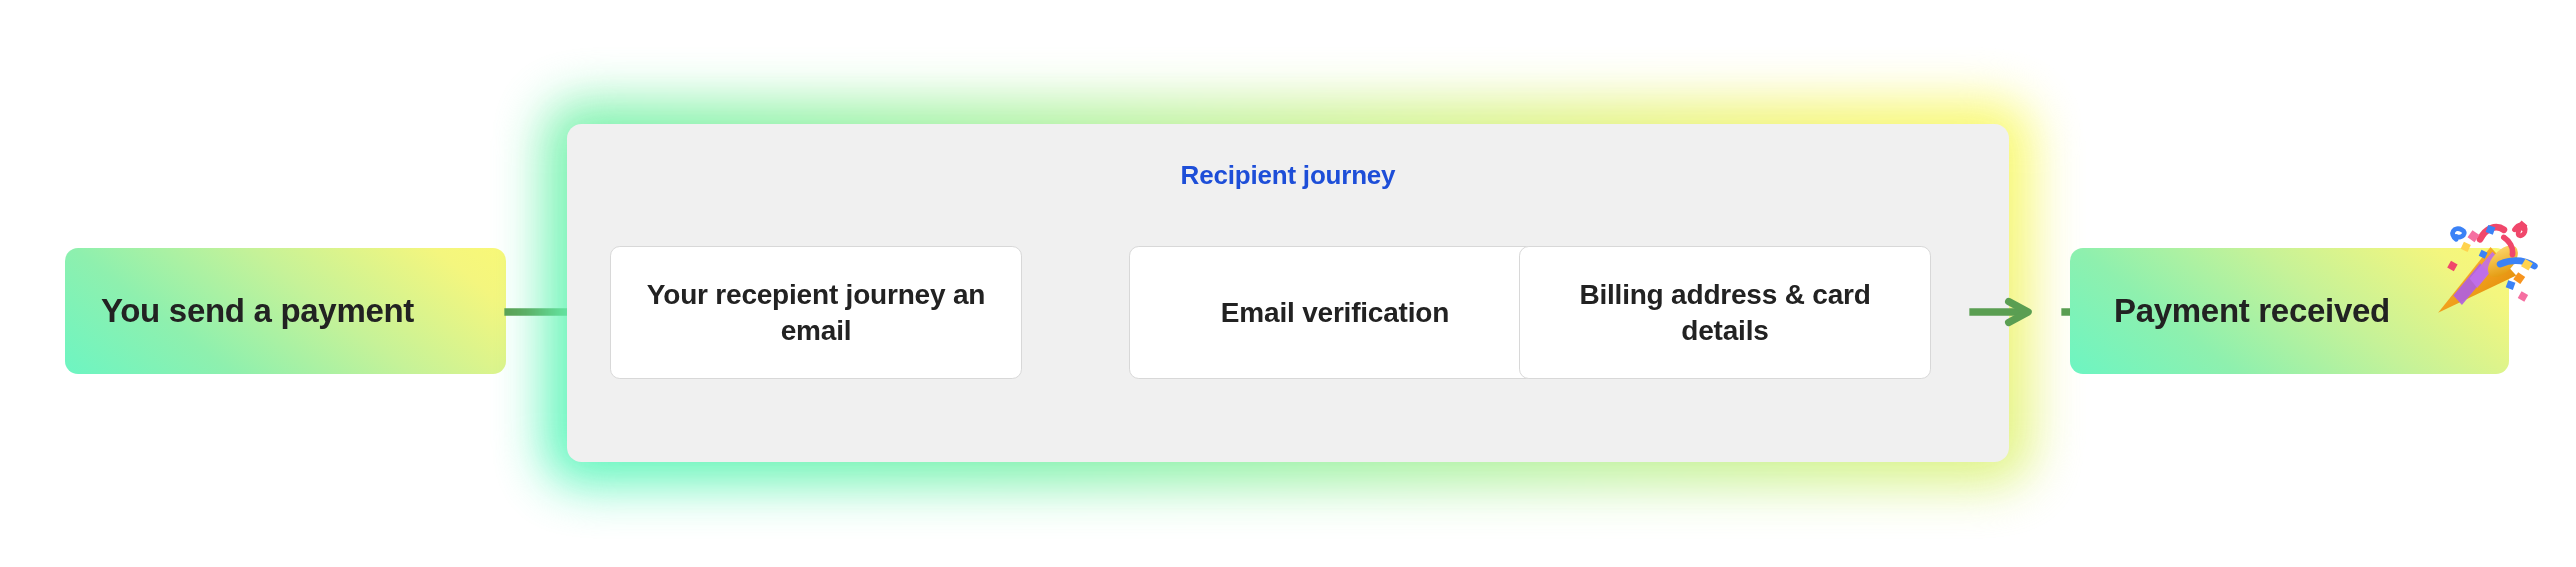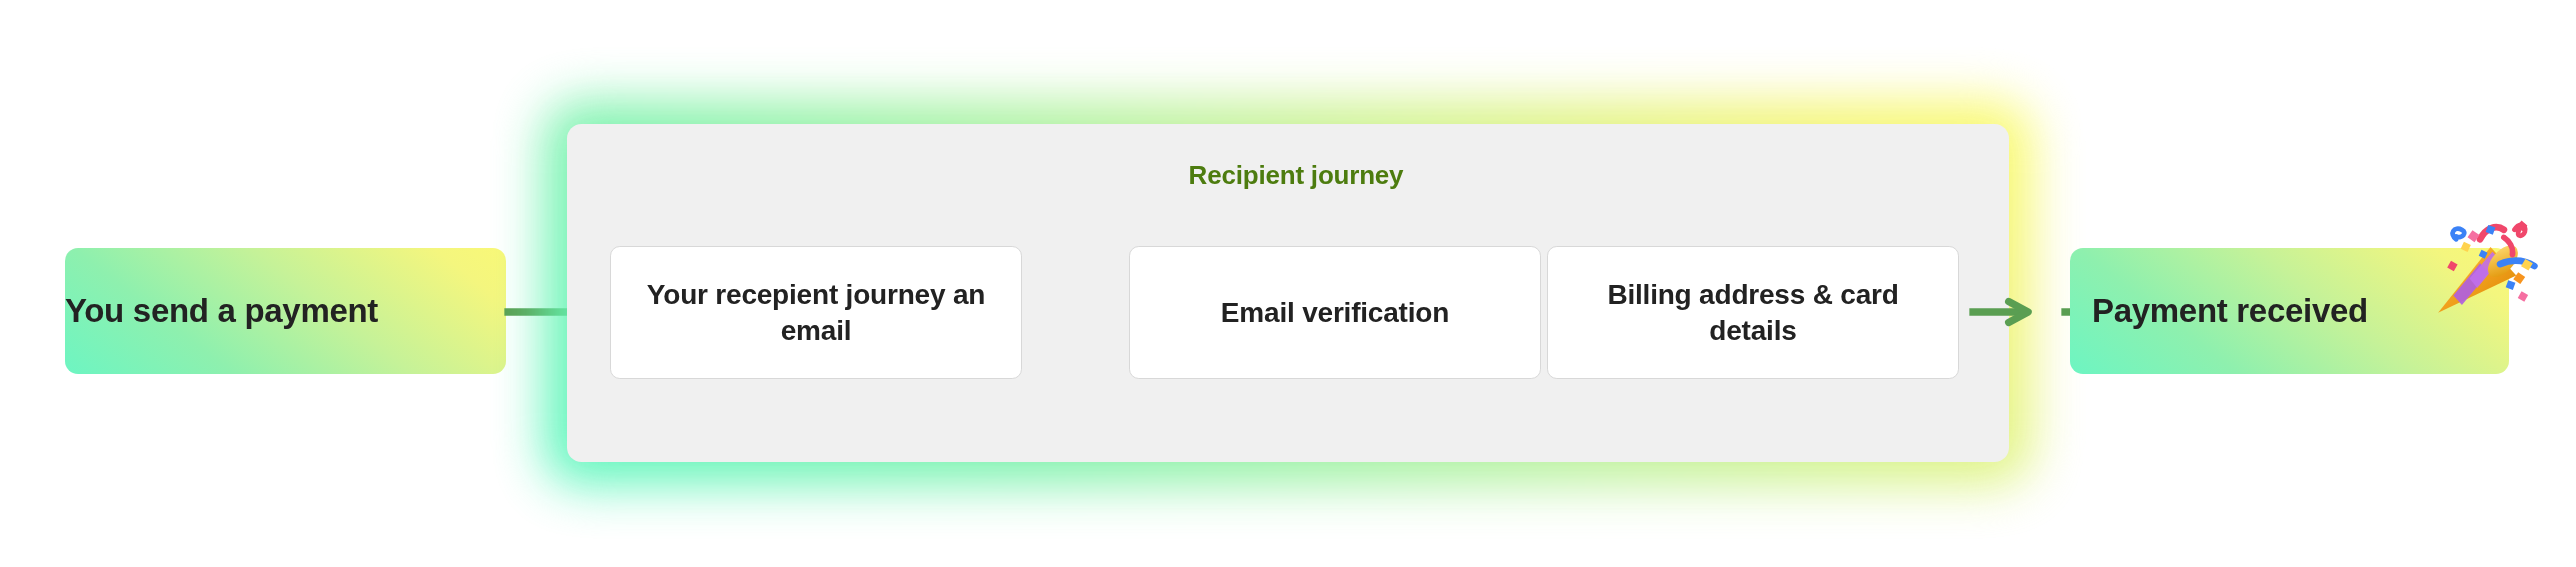--- a/index.html
+++ b/index.html
@@ -38,28 +38,29 @@
     letter-spacing: -0.3px;
     line-height: 1.15;
     white-space: nowrap;
   }
 
   #box-start {
     left: 65px;
     top: 248px;
     width: 441px;
     height: 126px;
+    padding-left: 36px;
     text-align: center;
   }
   #box-end {
     left: 2070px;
     top: 248px;
     width: 439px;
     height: 126px;
-    padding-left: 22px;
+    padding-left: 44px;
   }
 
   
   #journey-panel-wrap {
     position: absolute;
     left: 567px;
     top: 124px;
     width: 1442px;
     height: 338px;
   }
@@ -80,27 +81,27 @@
     left: 0;
     top: 0;
     width: 1442px;
     height: 338px;
     border-radius: 14.6px;
     background: #f0f0f0;
     box-sizing: border-box;
   }
   #journey-title {
     position: absolute;
-    left: 8px;
+    left: 0;
     top: 36px;
     width: 100%;
     text-align: center;
     font-size: 26px;
     font-weight: 700;
-    color: #4d7c0f;
+    color: #1d4ed8;
     letter-spacing: -0.2px;
   }
 
   
   .step-card {
     position: absolute;
     top: 122px;
     width: 412px;
     height: 133px;
     background: #ffffff;
@@ -115,21 +116,21 @@
   }
   .step-card .step-label {
     font-size: 28px;
     font-weight: 700;
     color: #222222;
     line-height: 1.28;
     letter-spacing: -0.2px;
   }
   #step-card-0 { left: 43px; }
   #step-card-1 { left: 518px; margin-left: 44px; }
-  #step-card-2 { left: 980px; }
+  #step-card-2 { left: 952px; }
 
   
   .arrow {
     position: absolute;
     top: 299px;
     height: 26px;
   }
   .arrow svg { display: block; overflow: visible; }
   #arrow-0 { left: 508px;  width: 99px; }
   #arrow-1 { left: 1023px; width: 60px;  }

